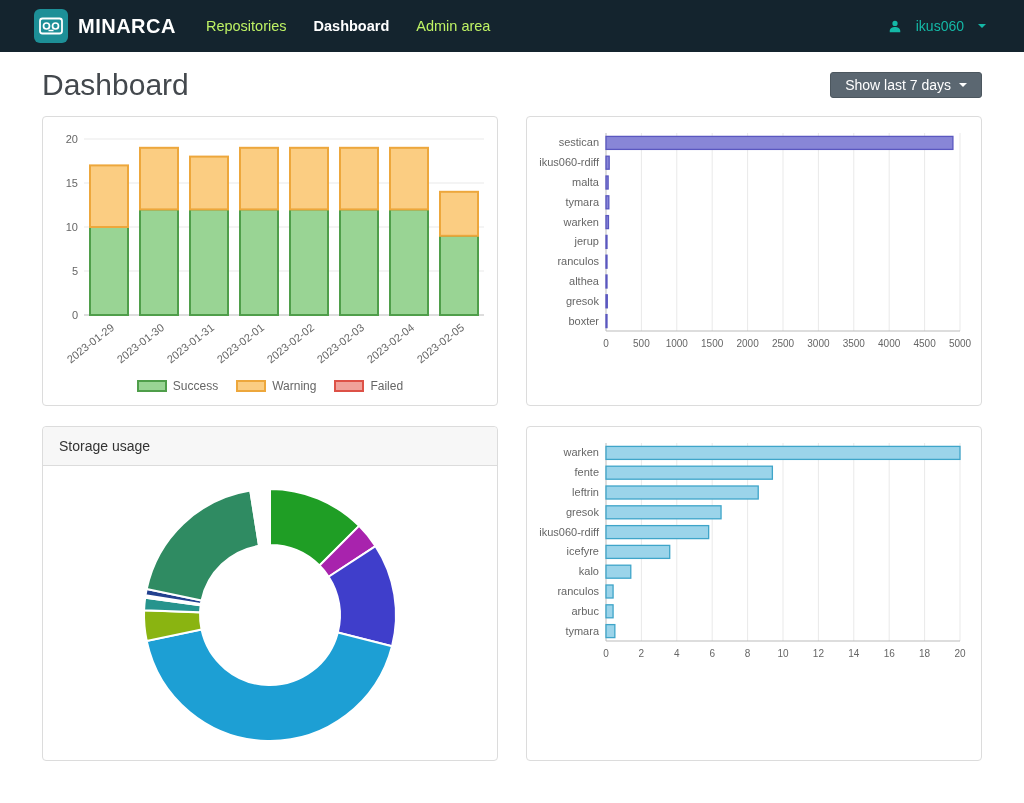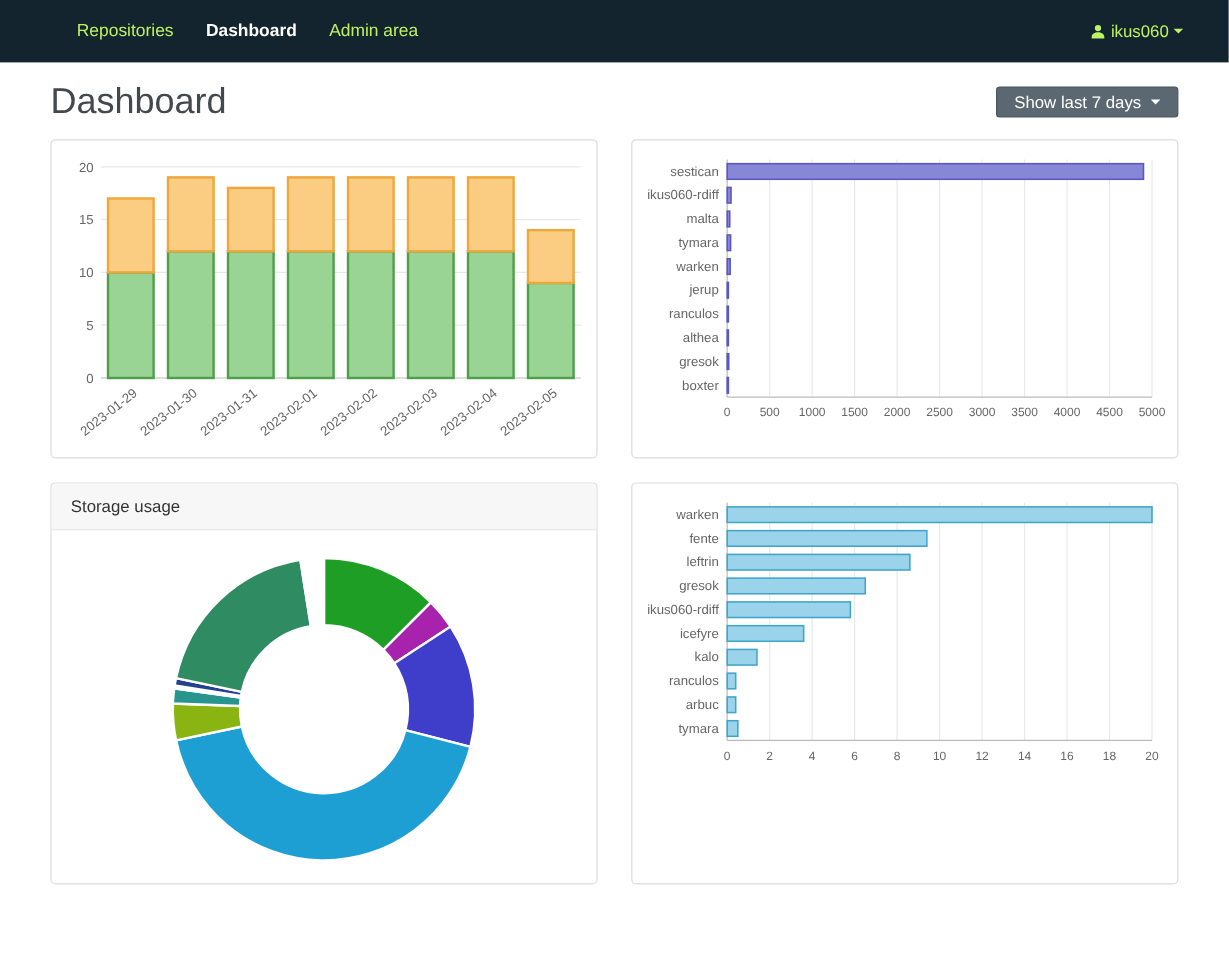--- a/index.html
+++ b/index.html
@@ -4,21 +4,21 @@
 <style>
   * { box-sizing: border-box; margin: 0; padding: 0; }
   html,body { width: 1024px; min-height: 803px; background: #fff; font-family: "Liberation Sans", sans-serif; }
 
   
   .navbar { height: 52px; background: #14242e; display: flex; align-items: center; padding: 0 38px 0 34px; }
   .brand { display: flex; align-items: center; gap: 10px; color: #fff; font-size: 20px; font-weight: 700; letter-spacing: .5px; cursor: pointer; }
   .nav-links { display: flex; gap: 27px; margin-left: 30px; font-size: 14.5px; }
   .nav-link { color: #bef264; text-decoration: none; }
   .nav-link.active { color: #fff; font-weight: 700; }
-  .user { margin-left: auto; color: #bef264; font-size: 14px; display: flex; align-items: center; gap: 4px; cursor: pointer; }
+  .user { margin-left: auto; color: #14b8a6; font-size: 14px; display: flex; align-items: center; gap: 14px; cursor: pointer; }
   .caret { width: 0; height: 0; border-top: 4px solid currentColor; border-left: 4px solid transparent; border-right: 4px solid transparent; display: inline-block; }
 
   
   .page-head { display: flex; justify-content: space-between; align-items: center; padding: 16px 42px 14px; }
   .page-title { font-size: 30px; color: #43484d; font-weight: 500; }
   .range-btn { background: #5b6771; color: #fff; border: 1px solid #4c575f; border-radius: 3px; font-size: 14px; padding: 4px 14px; display: flex; align-items: center; gap: 8px; cursor: pointer; font-family: inherit; margin-left: 16px; }
 
   
   .grid { display: grid; grid-template-columns: 456px 456px; gap: 20px 28px; padding: 0 42px 20px; }
   .card { border: 1px solid #dcdcdc; border-radius: 4px; background: #fff; }
@@ -28,20 +28,30 @@
   svg text { font-family: "Liberation Sans", sans-serif; }
 
   .chart-legend { display: flex; justify-content: center; gap: 18px; font-size: 12px; color: #666; padding: 2px 0 8px; align-items: center; }
   .legend-item { display: flex; align-items: center; gap: 6px; cursor: pointer; }
   .swatch { display: inline-block; width: 30px; height: 12px; border: 2px solid; }
 </style>
 </head>
 <body>
 
 <nav class="navbar">
+  <div class="brand">
+    <svg width="34" height="34" viewBox="0 0 34 34">
+      <rect x="0" y="0" width="34" height="34" rx="6" fill="#1d8f97"></rect>
+      <rect x="6" y="9.5" width="22" height="15" rx="2.5" fill="none" stroke="#fff" stroke-width="1.8"></rect>
+      <circle cx="12.5" cy="17" r="3" fill="none" stroke="#fff" stroke-width="1.7"></circle>
+      <circle cx="21.5" cy="17" r="3" fill="none" stroke="#fff" stroke-width="1.7"></circle>
+      <line x1="14.5" y1="21.5" x2="19.5" y2="21.5" stroke="#fff" stroke-width="1.5"></line>
+    </svg>
+    <span>MINARCA</span>
+  </div>
   <div class="nav-links">
     <a href="#" class="nav-link">Repositories</a>
     <a href="#" class="nav-link active">Dashboard</a>
     <a href="#" class="nav-link">Admin area</a>
   </div>
   <div class="user">
     <svg width="14" height="14" viewBox="0 0 16 16" fill="currentColor">
       <path d="M8 8a3 3 0 1 0 0-6 3 3 0 0 0 0 6zm0 1c-3 0-6 1.5-6 4.5V15h12v-1.5C14 10.5 11 9 8 9z"></path>
     </svg>
     <span>ikus060</span>
@@ -90,20 +100,34 @@
           <rect x="292" y="84.4" width="38" height="105.6" fill="#99d494" stroke="#4f9e4a" stroke-width="2"></rect>
           <rect x="292" y="22.80000000000001" width="38" height="61.599999999999994" fill="#fbcd82" stroke="#eda73c" stroke-width="2"></rect>
           <text x="317" y="204" text-anchor="end" font-size="11" fill="#666" transform="rotate(-38 317 204)">2023-02-03</text>
           <rect x="342" y="84.4" width="38" height="105.6" fill="#99d494" stroke="#4f9e4a" stroke-width="2"></rect>
           <rect x="342" y="22.80000000000001" width="38" height="61.599999999999994" fill="#fbcd82" stroke="#eda73c" stroke-width="2"></rect>
           <text x="367" y="204" text-anchor="end" font-size="11" fill="#666" transform="rotate(-38 367 204)">2023-02-04</text>
           <rect x="392" y="110.8" width="38" height="79.2" fill="#99d494" stroke="#4f9e4a" stroke-width="2"></rect>
           <rect x="392" y="66.80000000000001" width="38" height="43.999999999999986" fill="#fbcd82" stroke="#eda73c" stroke-width="2"></rect>
           <text x="417" y="204" text-anchor="end" font-size="11" fill="#666" transform="rotate(-38 417 204)">2023-02-05</text>
         </svg>
+      <div class="chart-legend">
+        <span class="legend-item">
+          <span class="swatch" style="background: rgb(153, 212, 148); border-color: rgb(79, 158, 74);"></span>
+          <span>Success</span>
+        </span>
+        <span class="legend-item">
+          <span class="swatch" style="background: rgb(251, 205, 130); border-color: rgb(237, 167, 60);"></span>
+          <span>Warning</span>
+        </span>
+        <span class="legend-item">
+          <span class="swatch" style="background: rgb(240, 161, 154); border-color: rgb(221, 81, 71);"></span>
+          <span>Failed</span>
+        </span>
+      </div>
     </div>
   </div>
 
   <div class="card">
     <div class="card-body">
       <svg class="chart" width="444" height="252">
           <text x="74" y="222" text-anchor="middle" font-size="10" fill="#666">0</text>
           <line x1="109.4" x2="109.4" y1="8" y2="206" stroke="#e9e9e9" stroke-width="1"></line>
           <text x="109.4" y="222" text-anchor="middle" font-size="10" fill="#666">500</text>
           <line x1="144.8" x2="144.8" y1="8" y2="206" stroke="#e9e9e9" stroke-width="1"></line>

